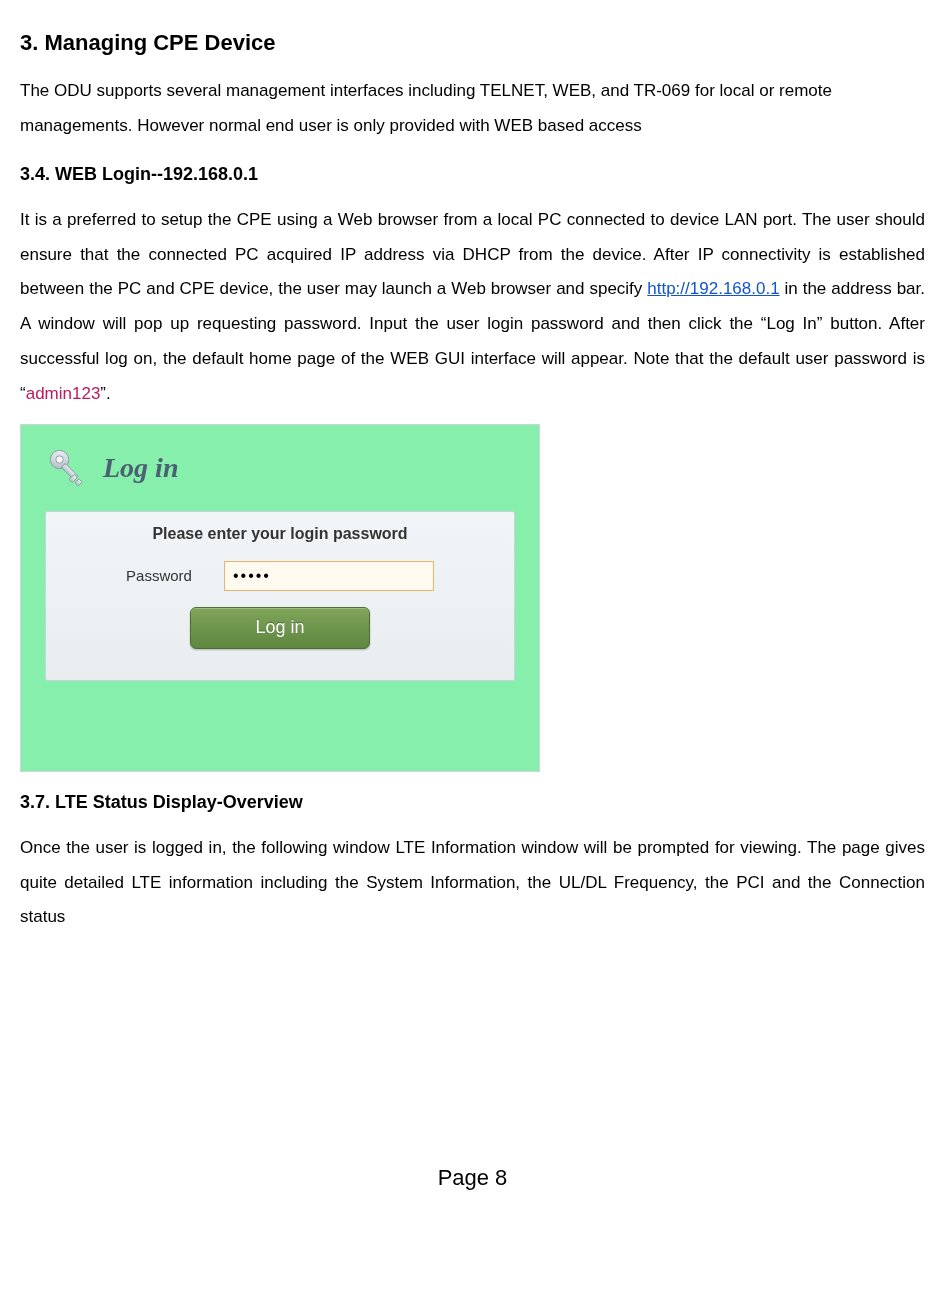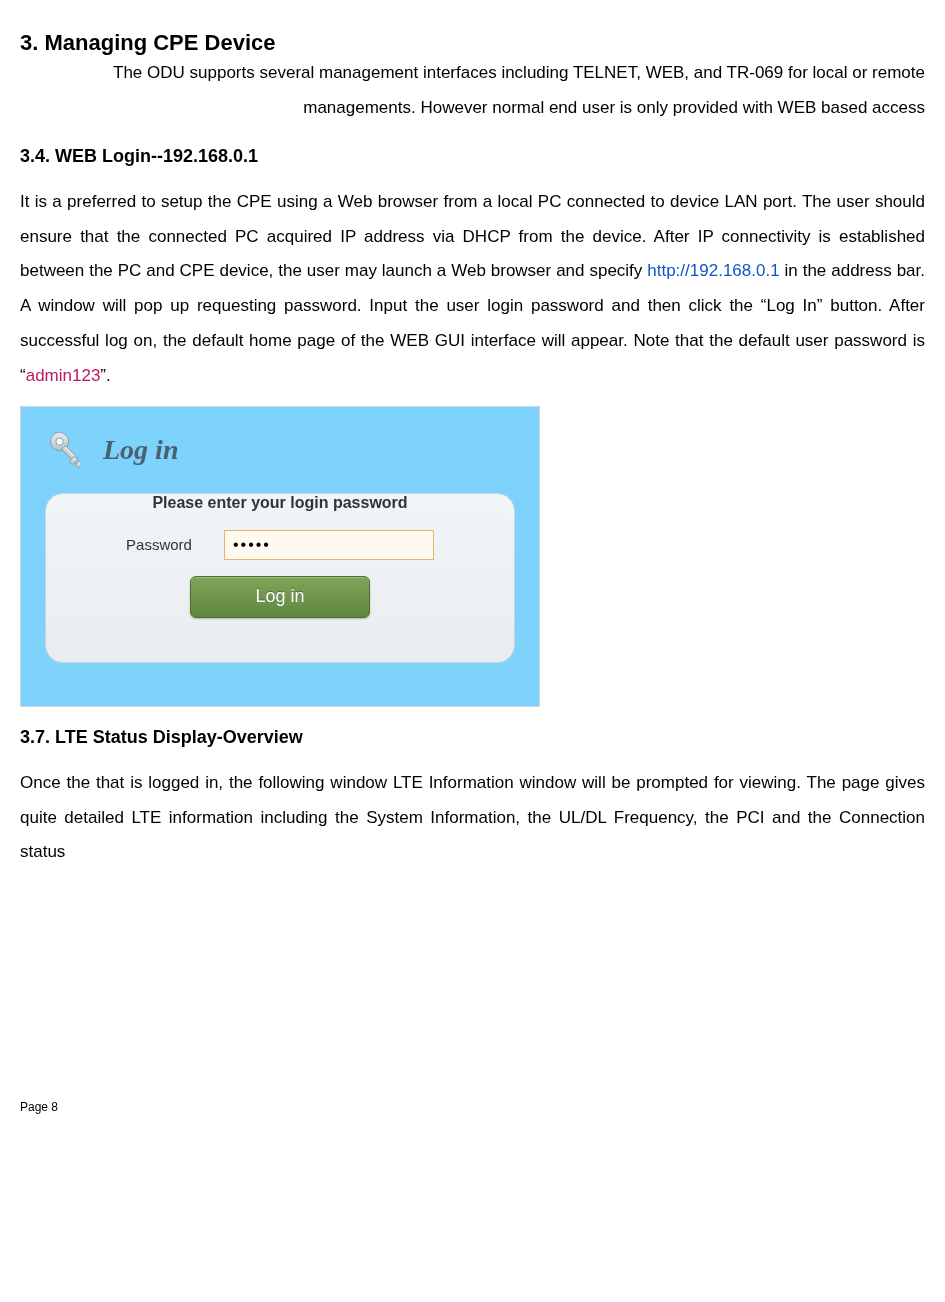--- a/index.html
+++ b/index.html
@@ -6,45 +6,46 @@
     body {
       font-family: Arial, sans-serif;
       width: 945px;
       padding: 30px 20px 20px 20px;
       color: #000;
       background: #fff;
     }
     .h1 {
       font-size: 22px;
       font-weight: bold;
+      margin-bottom: 18px;
     }
     .h2 {
       font-size: 18px;
       font-weight: bold;
       margin-top: 20px;
       margin-bottom: 18px;
     }
     .para {
       font-size: 17px;
       line-height: 2.05;
       margin-bottom: 12px;
-      text-align: right;
     }
     .para.justify { text-align: justify; }
     .link {
       color: #1155cc;
+      text-decoration: underline;
     }
     .red {
       color: #be185d;
     }
     .login-box {
       width: 520px;
-      height: 301px;
+      height: 348px;
       border: 1px solid #c9d6dd;
-      background: #7dd3fc;
+      background: #86efac;
       position: relative;
       margin-top: 6px;
       margin-bottom: 10px;
       overflow: hidden;
     }
     .login-header {
       display: flex;
       align-items: center;
       padding: 18px 22px 10px 22px;
       gap: 14px;
@@ -54,23 +55,23 @@
       font-size: 28px;
       font-style: italic;
       font-weight: bold;
       color: #4b6172;
       font-family: "Times New Roman", serif;
     }
     .inner-box {
       margin: 8px 24px;
       height: 170px;
       border: 1px solid #c7d2da;
-      border-radius: 18px;
+      border-radius: 2px;
       background: linear-gradient(#f2f5f7, #e9edf0);
-      padding-top: 0;
+      padding-top: 13px;
     }
     .inner-prompt {
       text-align: center;
       font-size: 16px;
       font-weight: bold;
       color: #333;
       margin-bottom: 18px;
       font-family: Arial, sans-serif;
     }
     .field-row {
@@ -102,22 +103,22 @@
       background: linear-gradient(#7fa55a, #5f8640);
       border: 1px solid #4e6e33;
       border-radius: 6px;
       color: #fff;
       font-size: 18px;
       text-shadow: 0 -1px 0 rgba(0,0,0,.3);
       cursor: pointer;
       box-shadow: 0 1px 2px rgba(0,0,0,0.25), inset 0 1px 0 rgba(255,255,255,0.25);
     }
     .page-num {
-      text-align: left;
-      font-size: 12px;
+      text-align: center;
+      font-size: 22px;
       margin-top: 230px;
     }
   </style>
 </head>
 <body>
 
 <div class="h1">3.   Managing CPE Device</div>
 
 <div class="para">The ODU supports several management interfaces including TELNET, WEB, and TR-069 for local or remote managements. However normal end user is only provided with WEB based access</div>
 
@@ -153,15 +154,15 @@
     <div class="field-row">
       <span class="field-label">Password</span>
       <input type="text" class="pwd-input" value="•••••" style="">
     </div>
     <button class="login-btn">Log in</button>
   </div>
 </div>
 
 <div class="h2">3.7.   LTE Status Display-Overview</div>
 
-<div class="para justify">Once the that is logged in, the following window LTE Information window will be prompted for viewing. The page gives quite detailed LTE information including the System Information, the UL/DL Frequency, the PCI and the Connection status</div>
+<div class="para justify">Once the user is logged in, the following window LTE Information window will be prompted for viewing. The page gives quite detailed LTE information including the System Information, the UL/DL Frequency, the PCI and the Connection status</div>
 
 <div class="page-num">Page 8</div>
 
 </body></html>

